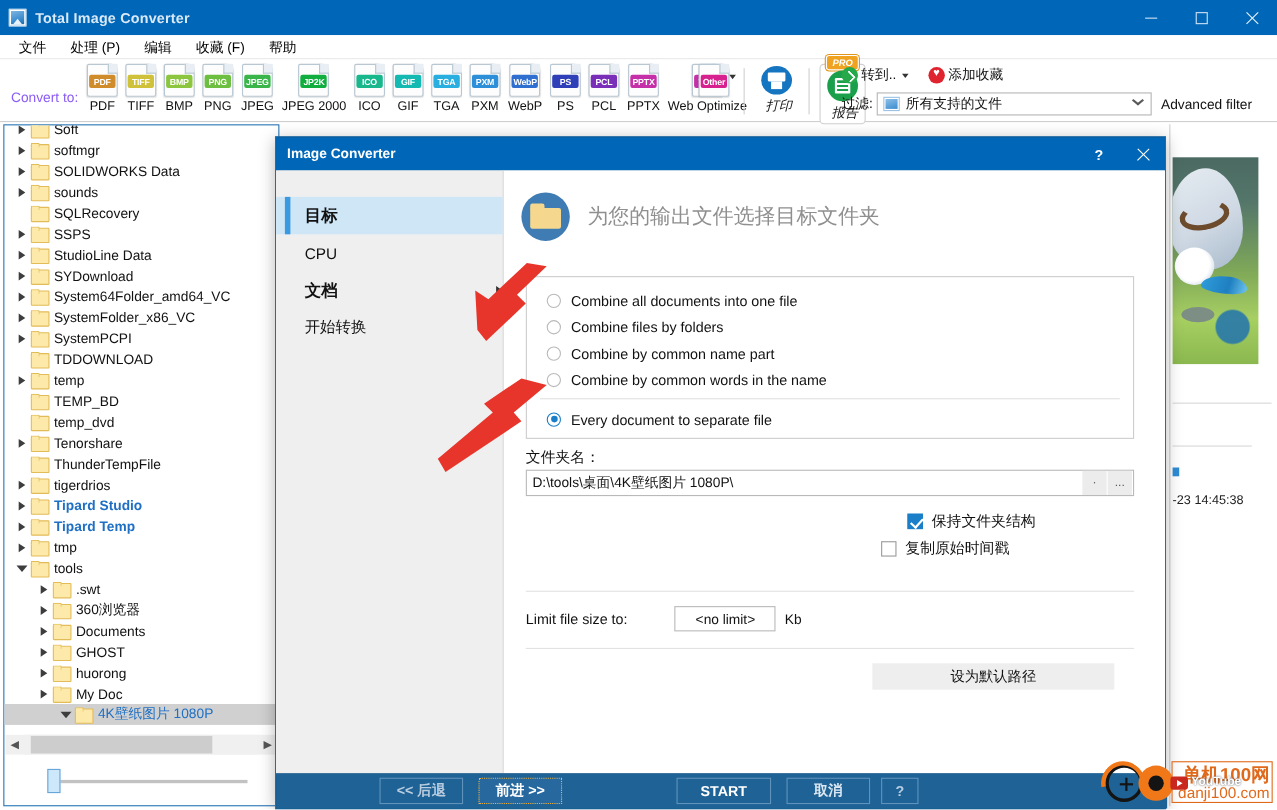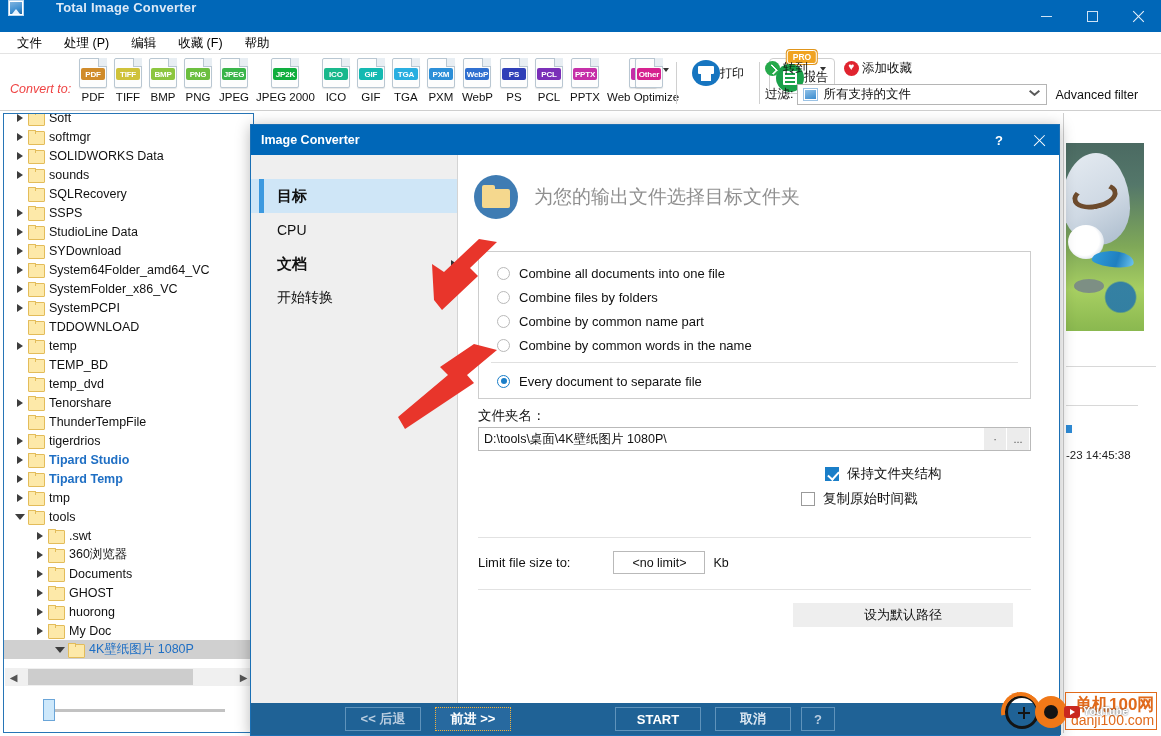--- a/index.html
+++ b/index.html
@@ -14,21 +14,21 @@
     position: relative;
     width: 1161px; height: 736px;
     background: #ffffff;
     overflow: hidden;
   }
 
   
   .titlebar {
     position: absolute; left: 0; top: 0; width: 1161px; height: 32px;
     background: #0067b8;
-    display: flex; align-items: flex-start; gap: 24px;
+    display: flex; align-items: center;
   }
   .titlebar-icon {
     width: 16px; height: 16px; margin-left: 8px; margin-right: 8px;
     background: #ffffff;
     border: 1px solid #bcd7ee;
     position: relative; flex: none;
   }
   .titlebar-icon::before {
     content: ""; position: absolute; left: 1px; top: 1px;
     width: 12px; height: 12px;
@@ -68,21 +68,21 @@
   }
   .menu-item { padding: 0 11px; line-height: 22px; white-space: nowrap; }
   .menubar .first { margin-left: 6px; }
 
   
   .toolbar {
     position: absolute; left: 0; top: 54px; width: 1161px; height: 57px;
     background: #ffffff; border-bottom: 1px solid #cfcfcf;
   }
   .convert-to-label {
-    position: absolute; left: 10px; top: 82px; font-size: 12.5px; color: #ef4444; font-style: italic;
+    position: absolute; left: 10px; top: 82px; font-size: 12.5px; color: #8b5cf6;
   }
   .fmt-list {
     position: absolute; left: 76px; top: 58px; display: flex; align-items: flex-start;
   }
   .fmt {
     width: auto; min-width: 30px; margin-right: 1px;
     display: flex; flex-direction: column; align-items: center;
     padding: 0 3px;
     text-align: right;
   }
@@ -105,22 +105,23 @@
     color: #fff; font-size: 8px; font-weight: bold; letter-spacing: -.2px;
     border-radius: 2px;
     font-family: "Liberation Sans", sans-serif;
   }
   .fmt-label { font-size: 11.5px; color: #111; margin-top: 3px; white-space: nowrap; }
 
   .tb-sep {
     width: 1px; height: 42px; background: #d0d0d0; margin: 4px 9px 0 9px;
   }
   .tb-btn {
-    display: flex; align-items: center; padding: 0 6px;
+    display: flex; flex-direction: column; align-items: flex-end; padding: 0 6px;
     position: relative;
+    font-style: italic;
   }
   .tb-btn .tb-txt { font-size: 12px; color: #111; margin-top: 2px; white-space: nowrap; }
 
   .printer-ic {
     width: 28px; height: 26px; margin-top: 2px;
     border-radius: 50%;
     background: #1675c0;
     position: relative;
   }
   .printer-ic::before {

